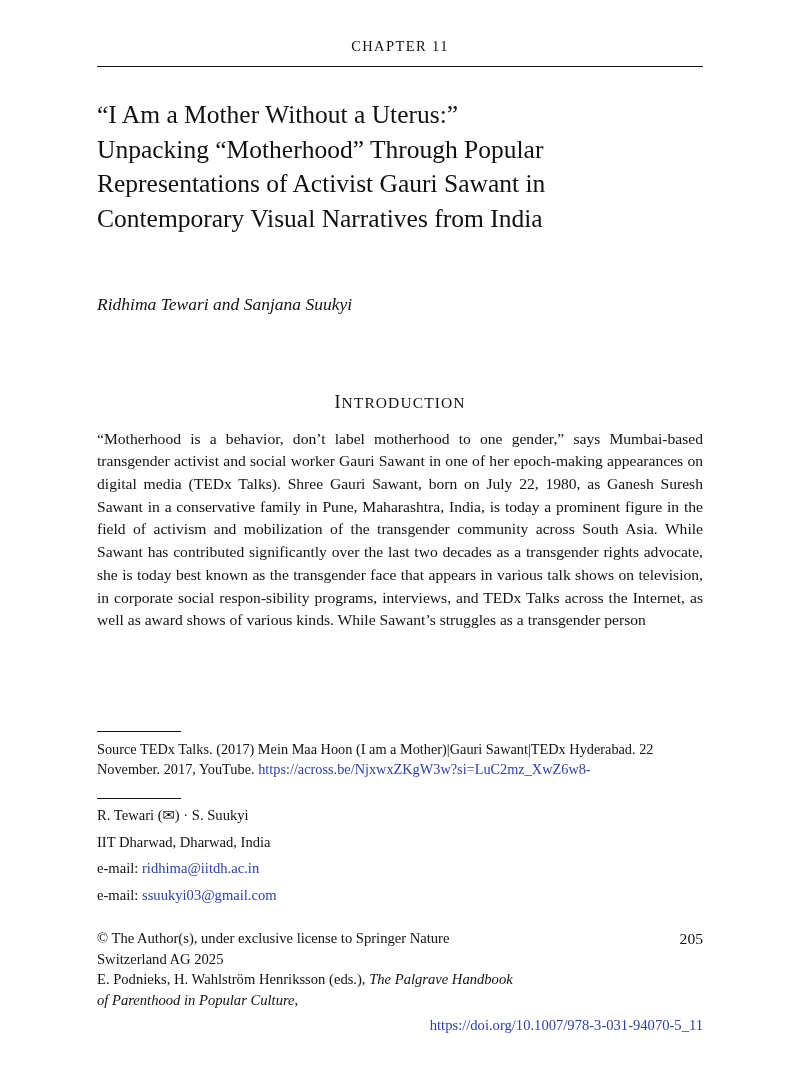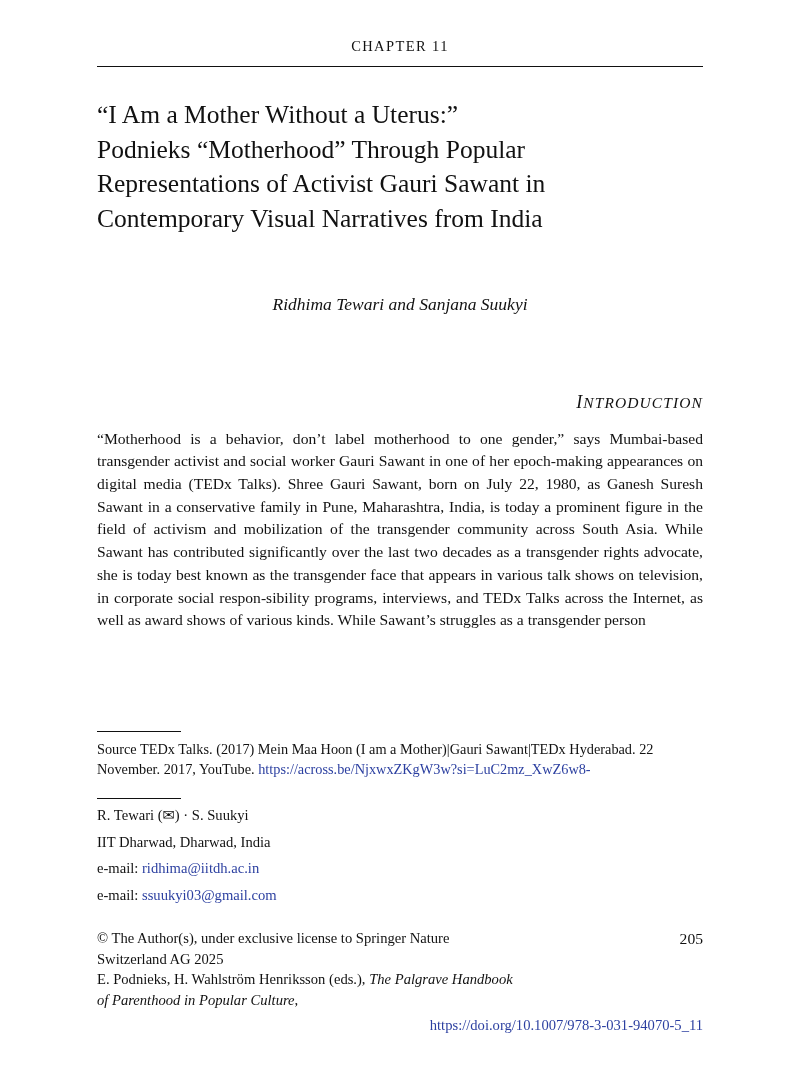--- a/index.html
+++ b/index.html
@@ -45,33 +45,31 @@
     margin-top: 31px;
     text-align: left;
     font-size: 25.5px;
     line-height: 1.36;
     font-weight: normal;
     color: #111;
   }
   .title .line { display: block; white-space: nowrap; }
   .authors {
     margin-top: 57px;
-    text-align: center;
     font-style: italic;
     font-size: 17.5px;
     color: #111;
   }
   .section-head {
     margin-top: 77px;
-    text-align: right;
+    text-align: center;
     font-size: 15.5px;
     letter-spacing: 1.1px;
     font-variant: small-caps;
     color: #111;
-    font-style: italic;
   }
   .section-head .cap { font-size: 18px; }
   .body-text {
     margin-top: 15px;
     font-size: 15.6px;
     line-height: 1.455;
     text-align: justify;
     text-justify: inter-word;
     color: #111;
     hyphens: manual;
@@ -132,21 +130,21 @@
 
 <div class="page">
 
   <div class="content">
 
     <div class="chapter-label">CHAPTER 11</div>
     <div class="rule"></div>
 
     <h1 class="title">
       <span class="line">“I Am a Mother Without a Uterus:”</span>
-      <span class="line">Podnieks “Motherhood” Through Popular</span>
+      <span class="line">Unpacking “Motherhood” Through Popular</span>
       <span class="line">Representations of Activist Gauri Sawant in</span>
       <span class="line">Contemporary Visual Narratives from India</span>
     </h1>
 
     <div class="authors">Ridhima Tewari and Sanjana Suukyi</div>
 
     <div class="section-head">
       <span class="cap">I</span><span>NTRODUCTION</span>
     </div>
 

